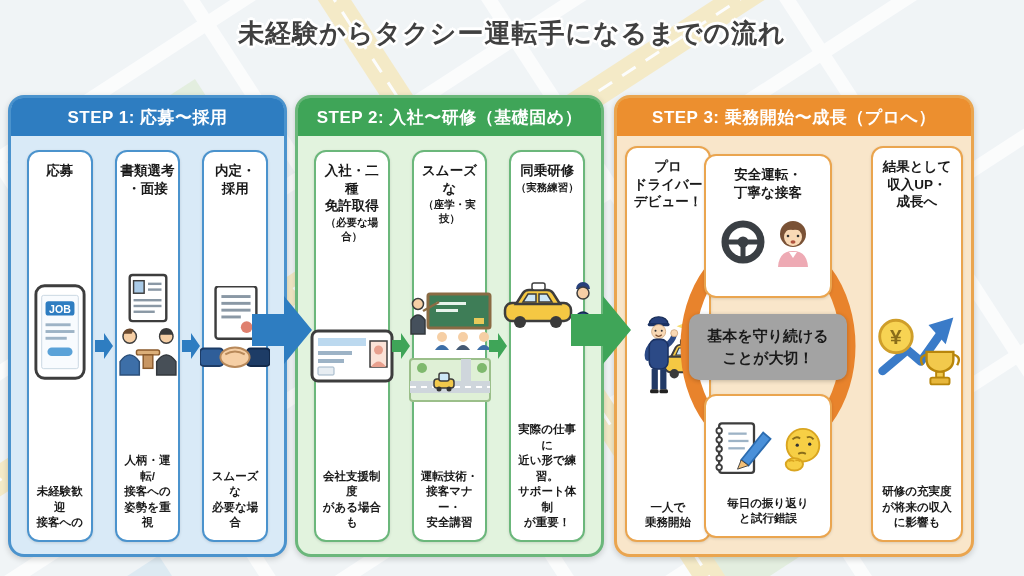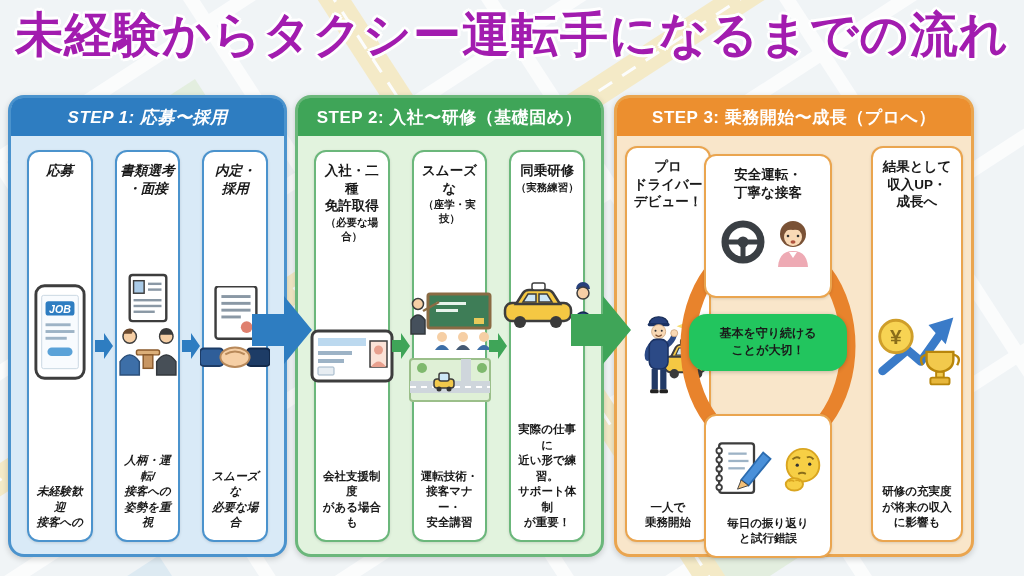--- a/index.html
+++ b/index.html
@@ -2,31 +2,31 @@
 <html lang="ja"><head>
 <meta charset="utf-8">
 <style>
   * { box-sizing: border-box; margin: 0; padding: 0; }
   html,body { width:1024px; height:576px; overflow:hidden; }
   body { font-family:"Liberation Sans","DejaVu Sans",sans-serif; }
   .stage { position:relative; width:1024px; height:576px; background:#e9eef3; }
   .map-bg { position:absolute; inset:0; z-index:0; }
 
   .page-title {
-    position:absolute; top:3px; left:0; right:0; z-index:2;
-    text-align:center; font-size:48px; font-weight:900; color:#a21caf; letter-spacing:1px;
+    position:absolute; top:16px; left:0; right:0; z-index:2;
+    text-align:center; font-size:26px; font-weight:900; color:#404040; letter-spacing:1px;
     text-shadow:-3px 0 0 #fff,3px 0 0 #fff,0 -3px 0 #fff,0 3px 0 #fff,
                 -2px -2px 0 #fff,2px -2px 0 #fff,-2px 2px 0 #fff,2px 2px 0 #fff;
   }
 
   .panel { position:absolute; top:95px; height:462px; z-index:3;
     --accent:#888; --hdr:#777; --tint:#eee;
     background:var(--tint); border:3px solid var(--accent); border-radius:16px;
     box-shadow:0 2px 6px rgba(0,0,0,.18); }
-  #panel1 { left:8px;   width:279px;font-style:italic; }
+  #panel1 { left:8px;   width:279px; }
   #panel2 { left:295px; width:309px; }
   #panel3 { left:614px; width:360px; }
 
   .panel-header { height:38px; background:var(--hdr); border-radius:12px 12px 0 0;
     display:flex; align-items:center; justify-content:center;
     color:#fff; font-weight:800; font-size:17px; letter-spacing:.5px; }
 
   .panel-body { display:flex; align-items:stretch; height:calc(100% - 38px);
     padding:14px 16px 12px; }
 
@@ -45,23 +45,23 @@
 
   
   .p3-body  { padding:10px 8px 12px; }
   .p3-left  { flex:none; width:86px; }
   .p3-right { flex:none; width:92px;margin-left:46px; }
   .p3-mid   { flex:1; position:relative; }
   .cycle-ring { position:absolute; left:50%; top:0; transform:translateX(-50%);
     width:190px; height:392px; color:#e8832c; z-index:1; overflow:visible; }
   .cyc-card { position:absolute; left:50%; transform:translateX(-50%); width:128px; height:144px; z-index:2; flex:none; }
   .cyc-top    { top:8px; }
-  .cyc-bottom { top:248px;margin-top:20px; }
+  .cyc-bottom { top:248px; }
   .cyc-center { position:absolute; left:50%; transform:translateX(-50%); top:168px; width:158px; z-index:3;
-    background:#22c55e; border-radius:18px; padding:11px 4px; font-weight:800; font-size:12px;
+    background:#a3a3a3; border-radius:10px; padding:11px 4px; font-weight:800; font-size:15px;
     line-height:1.45; text-align:center; white-space:pre-line; box-shadow:0 1px 4px rgba(0,0,0,.22); color:#1a1a1a; }
   .cyc-icons { display:flex; align-items:center; justify-content:center; gap:4px; flex:1; }
 </style>
 </head>
 <body>
 
 <div class="stage">
 
   <svg class="map-bg" width="1024" height="576" viewBox="0 0 1024 576">
     <rect width="1024" height="576" fill="#e9eef3"></rect>

